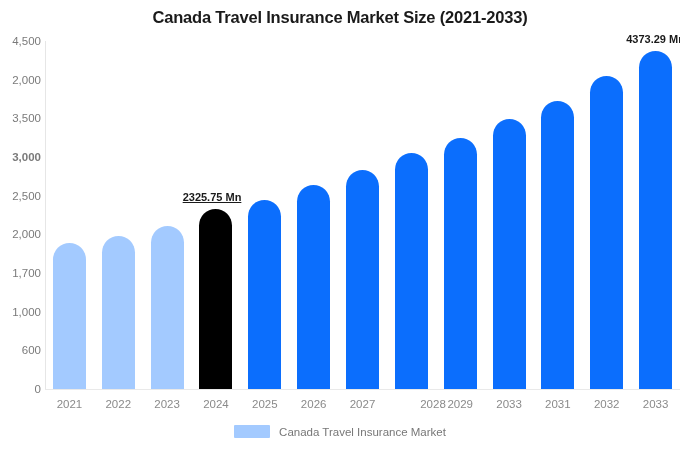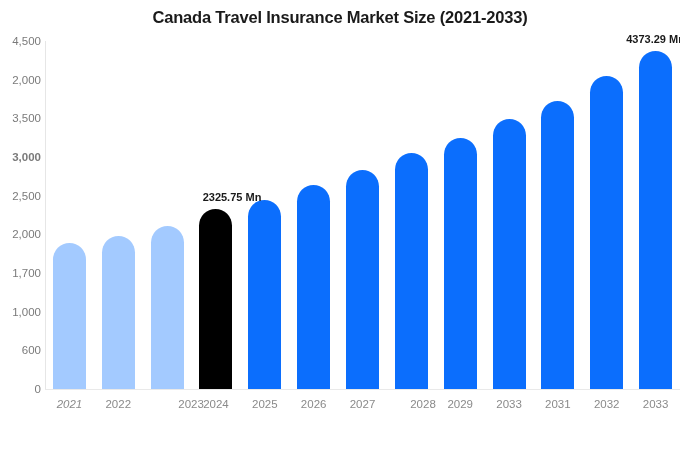--- a/index.html
+++ b/index.html
@@ -160,34 +160,40 @@
       <div class="bar" style="left: 301px; width: 33px; height: 218.853px; background: rgb(11, 110, 253);"></div>
       <div class="bar" style="left: 349.846px; width: 33px; height: 235.867px; background: rgb(11, 110, 253);"></div>
       <div class="bar" style="left: 398.692px; width: 33px; height: 250.56px; background: rgb(11, 110, 253);"></div>
       <div class="bar" style="left: 447.538px; width: 33px; height: 269.893px; background: rgb(11, 110, 253);"></div>
       <div class="bar" style="left: 496.385px; width: 33px; height: 288.453px; background: rgb(11, 110, 253);"></div>
       <div class="bar" style="left: 545.231px; width: 33px; height: 312.813px; background: rgb(11, 110, 253);"></div>
       <div class="bar" style="left: 594.077px; width: 33px; height: 338.201px; background: rgb(11, 110, 253);"></div>
     </div>
 
   <div id="x-axis">
-      <div class="x-tick" style="left: 69.4231px; font-style: italic;">2021</div>
+      <div class="x-tick" style="left: 69.4231px;">2021</div>
       <div class="x-tick" style="left: 118.269px;">2022</div>
-      <div class="x-tick" style="left: 167.115px; margin-left: 24px;">2023</div>
+      <div class="x-tick" style="left: 167.115px;">2023</div>
       <div class="x-tick" style="left: 215.962px;">2024</div>
       <div class="x-tick" style="left: 264.808px;">2025</div>
       <div class="x-tick" style="left: 313.654px;">2026</div>
       <div class="x-tick" style="left: 362.5px;">2027</div>
-      <div class="x-tick" style="left: 423px;">2028</div>
+      <div class="x-tick" style="left: 433px;">2028</div>
       <div class="x-tick" style="left: 460.192px; text-align: right;">2029</div>
       <div class="x-tick" style="left: 509.038px;">2033</div>
       <div class="x-tick" style="left: 557.885px;">2031</div>
       <div class="x-tick" style="left: 606.731px;">2032</div>
       <div class="x-tick" style="left: 655.577px;">2033</div>
     </div>
 
   <div id="annotations-layer">
-      <div class="point-label" style="left: 232px; top: 191.142px;">2325.75 Mn</div>
+      <div class="point-label" style="left: 212px; top: 191.142px; text-decoration: underline;">2325.75 Mn</div>
       <div class="point-label" style="left: 655.577px; top: 32.7989px;">4373.29 Mn</div>
     </div>
 
+  <div id="legend">
+    <div class="legend-item">
+      <span class="legend-swatch" style="background: rgb(163, 202, 255);"></span>
+      <span class="legend-label">Canada Travel Insurance Market</span>
+    </div>
+  </div>
 
 </div>
 
 </body></html>

